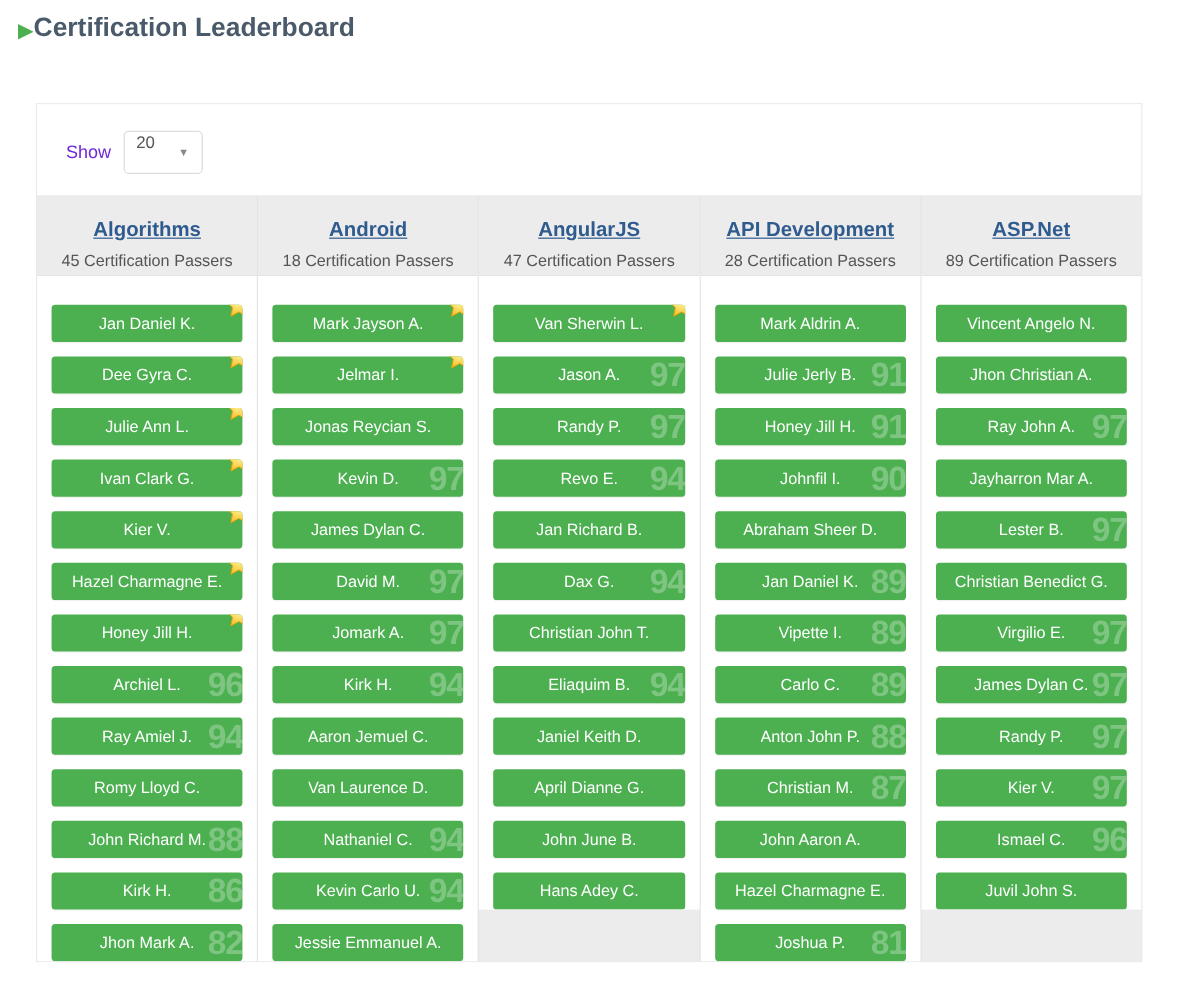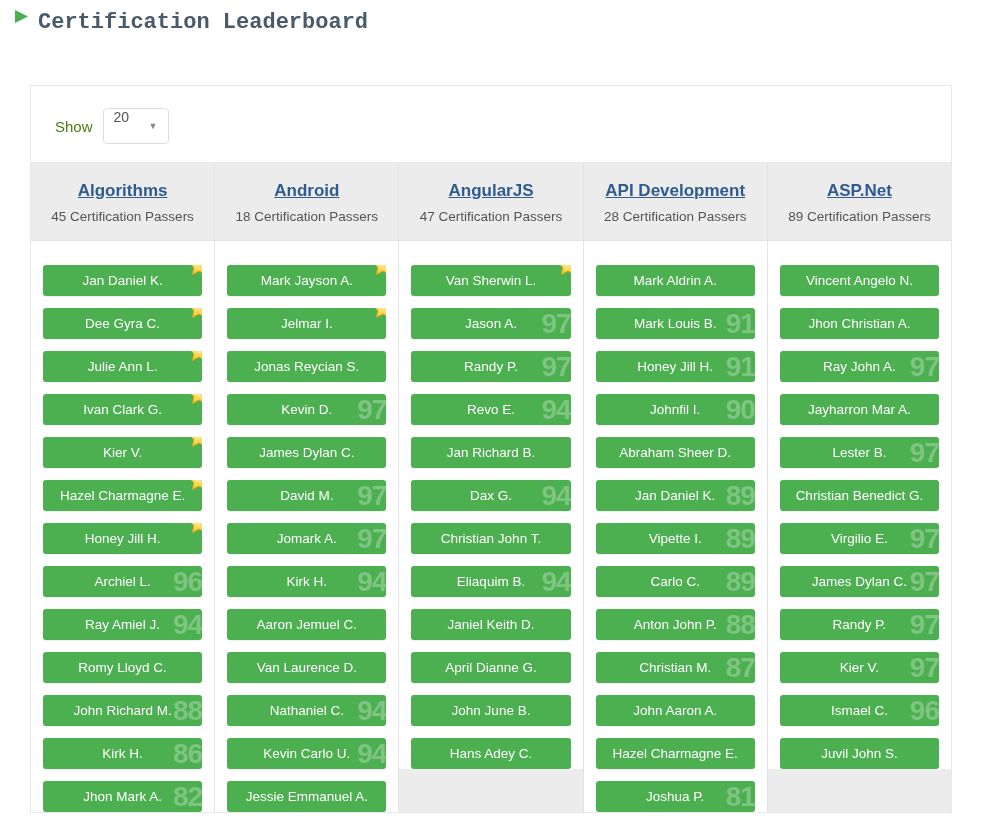--- a/index.html
+++ b/index.html
@@ -8,24 +8,22 @@
     background: #ffffff;
     width: 982px;
     color: #444;
     font-size: 14px;
   }
   .page {
     padding: 10px 15px 0 15px;
   }
   .page-header {
     display: flex;
-    align-items: flex-start;
-    gap: 10px;
+    align-items: flex-end;
     margin-bottom: 50px;
-    font-family: Liberation Mono, monospace;
   }
   .tri-icon {
     color: #4caf50;
     font-size: 14px;
   }
   .page-title {
     font-size: 22px;
     font-weight: 600;
     color: #4a5a6a;
   }
@@ -34,21 +32,21 @@
     margin: 0 15px;
   }
   .card-top {
     padding: 22px 24px 18px 24px;
     display: flex;
     align-items: center;
     gap: 10px;
     background: #ffffff;
   }
   .show-label {
-    color: #4d7c0f;
+    color: #6d28d9;
     font-size: 15px;
   }
   .select-wrap {
     position: relative;
     width: 66px;
     height: 36px;
     border: 1px solid #d9dde0;
     border-radius: 4px;
     background: #fff;
     display: flex;
@@ -74,21 +72,21 @@
   .col {
     flex: 1 1 0;
     border-right: 1px solid #e1e3e5;
     display: flex;
     flex-direction: column;
     min-width: 0;
   }
   .col:last-child { border-right: none; }
   .col-head {
     text-align: center;
-    padding: 18px 8px 16px 8px;
+    padding: 18px 8px 4px 8px;
     background: #ececec;
   }
   .col-title {
     color: #2f5b8f;
     font-size: 17px;
     font-weight: 700;
     text-decoration: underline;
     display: inline-block;
     margin-bottom: 8px;
     cursor: pointer;
@@ -409,21 +407,21 @@
             </div>
           </div>
         </div>
         <div class="col">
           <div class="col-head"><a class="col-title">API Development</a><div class="col-sub">28 Certification Passers</div></div>
           <div class="col-body">
             <div class="chip">
               <span class="chip-name">Mark Aldrin A.</span>
             </div>
             <div class="chip">
-              <span class="chip-name">Mark Louis B.</span>
+              <span class="chip-name">Julie Jerly B.</span>
               <span class="chip-score">91</span>
             </div>
             <div class="chip">
               <span class="chip-name">Honey Jill H.</span>
               <span class="chip-score">91</span>
             </div>
             <div class="chip">
               <span class="chip-name">Johnfil I.</span>
               <span class="chip-score">90</span>
             </div>

